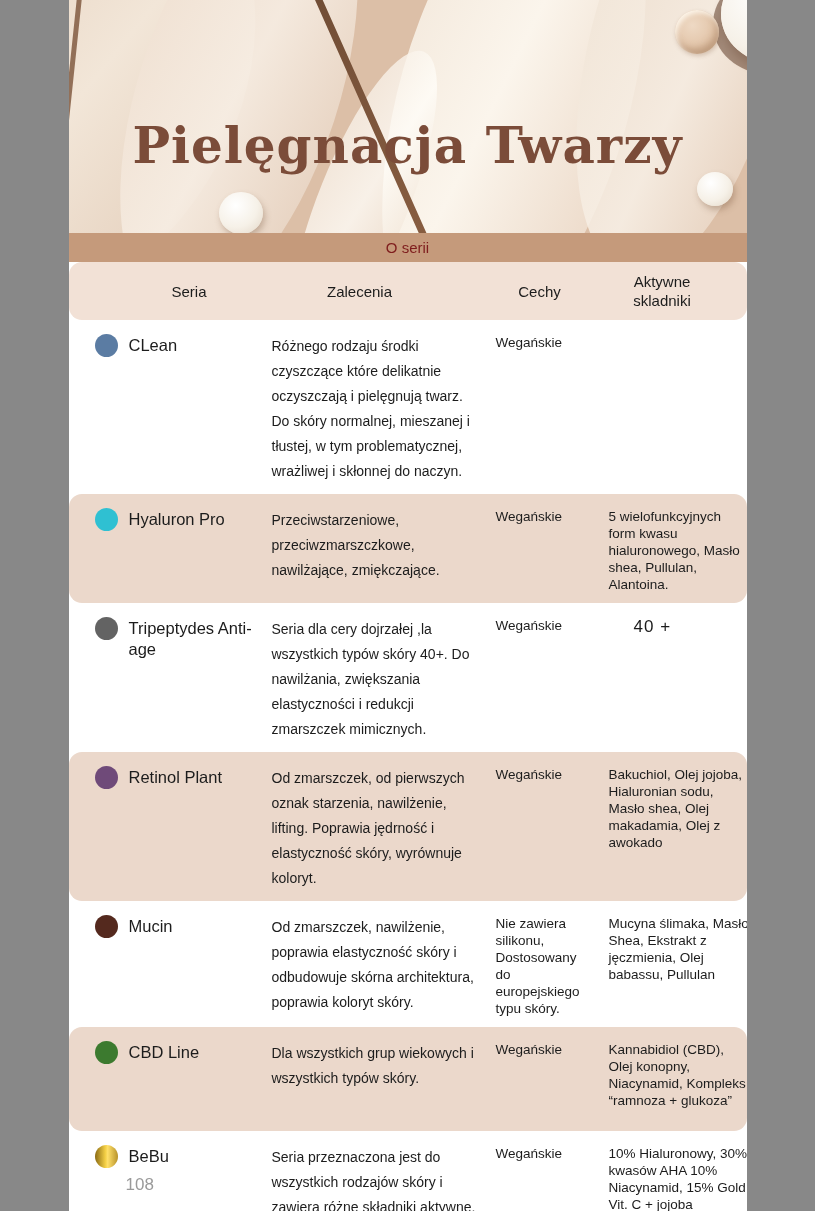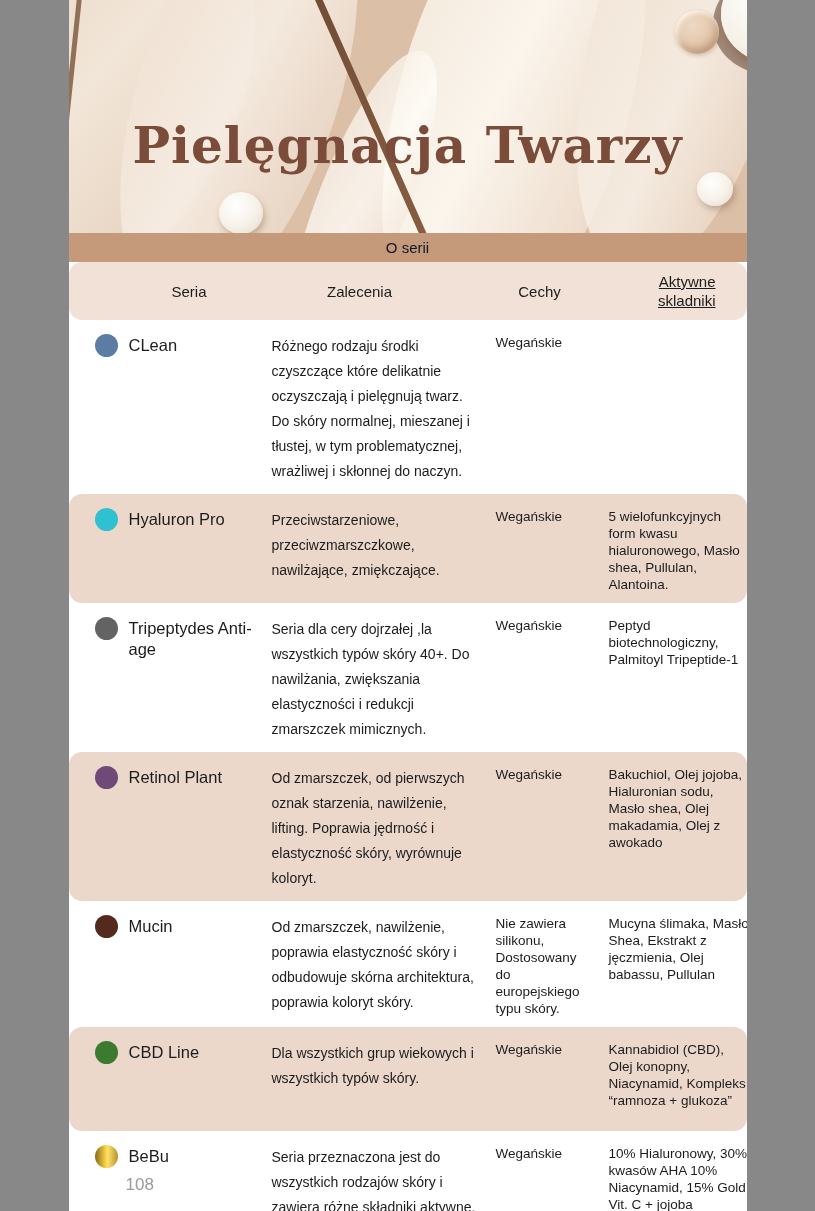--- a/index.html
+++ b/index.html
@@ -51,31 +51,31 @@
   .hero-title{
     position:absolute;left:0;top:116px;width:100%;text-align:center;
     font-family:"DejaVu Serif","Liberation Serif",serif;font-weight:700;
     font-size:50px;letter-spacing:1px;color:var(--title-color);
   }
 
   
   .section-bar{
     width:100%;height:29px;background:var(--bar-bg);
     display:flex;align-items:center;justify-content:center;
-    font-size:15px;color:#0f172a;
+    font-size:15px;color:#7f1d1d;
   }
 
   
   .grid{display:grid;grid-template-columns:143px 224px 113px 145px 1fr;padding-left:60px;border-radius:13px;}
   .thead{height:58px;background:var(--head-bg);align-items:center;font-size:15px;line-height:19px;}
   .th{text-align:center;}
   .th.h-seria{padding-right:22px;}
   .th.h-zal{padding-right:48px;}
   .th.h-cechy{padding-right:25px;}
-  .th.h-skl{text-align:right;padding-right:38px;text-decoration:underline;}
+  .th.h-skl{text-align:center;padding-right:38px;}
   .th.h-wiek{padding-right:40px;line-height:23px;}
 
   .row{padding-top:14px;padding-bottom:10px;background:#ffffff;}
   .row.shaded{background:var(--shade-bg);}
   #rows .row:nth-child(1){min-height:157px;}
   #rows .row:nth-child(2){min-height:98px;}
   #rows .row:nth-child(3){min-height:113px;}
   #rows .row:nth-child(4){min-height:105px;}
   #rows .row:nth-child(5){min-height:115px;}
   #rows .row:nth-child(6){min-height:104px;}
@@ -150,21 +150,20 @@
     <div class="cell c-skl">5 wielofunkcyjnych form kwasu hialuronowego, Masło shea, Pullulan, Alantoina.</div>
     <div class="cell c-wiek">30 +</div>
   </div>
       <div class="row grid">
     <div class="cell c-seria">
       <span class="dot" style="background: rgb(99, 99, 99);"></span>
       <span class="sname">Tripeptydes Anti-age</span>
     </div>
     <div class="cell c-zal">Seria dla cery dojrzałej ,la wszystkich typów skóry 40+. Do nawilżania, zwiększania elastyczności i redukcji zmarszczek mimicznych.</div>
     <div class="cell c-cechy">Wegańskie</div>
-    <div class="cell c-skl">Peptyd biotechnologiczny, Palmitoyl Tripeptide-1</div>
     <div class="cell c-wiek">40 +</div>
   </div>
       <div class="row grid shaded">
     <div class="cell c-seria">
       <span class="dot" style="background: rgb(111, 74, 121);"></span>
       <span class="sname">Retinol Plant</span>
     </div>
     <div class="cell c-zal">Od zmarszczek, od pierwszych oznak starzenia, nawilżenie, lifting. Poprawia jędrność i elastyczność skóry, wyrównuje koloryt.</div>
     <div class="cell c-cechy">Wegańskie</div>
     <div class="cell c-skl">Bakuchiol, Olej jojoba, Hialuronian sodu, Masło shea, Olej makadamia, Olej z awokado</div>

